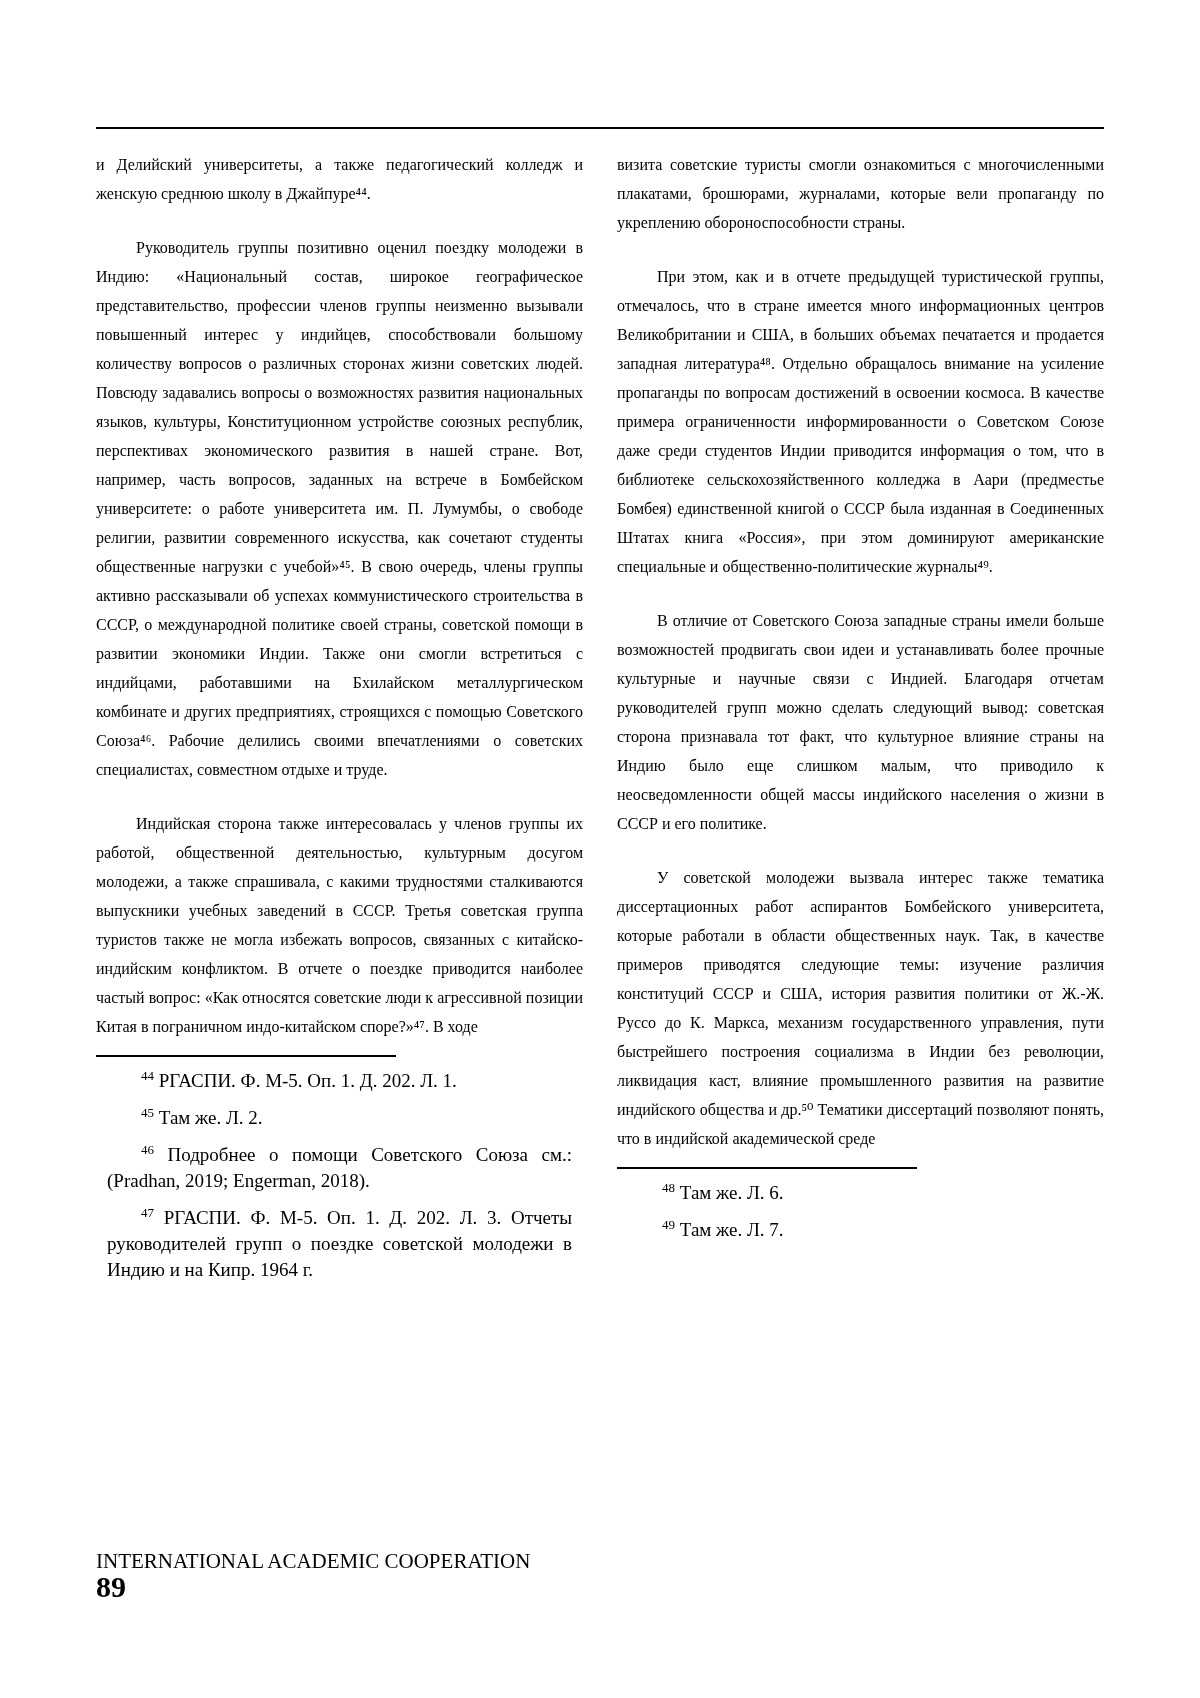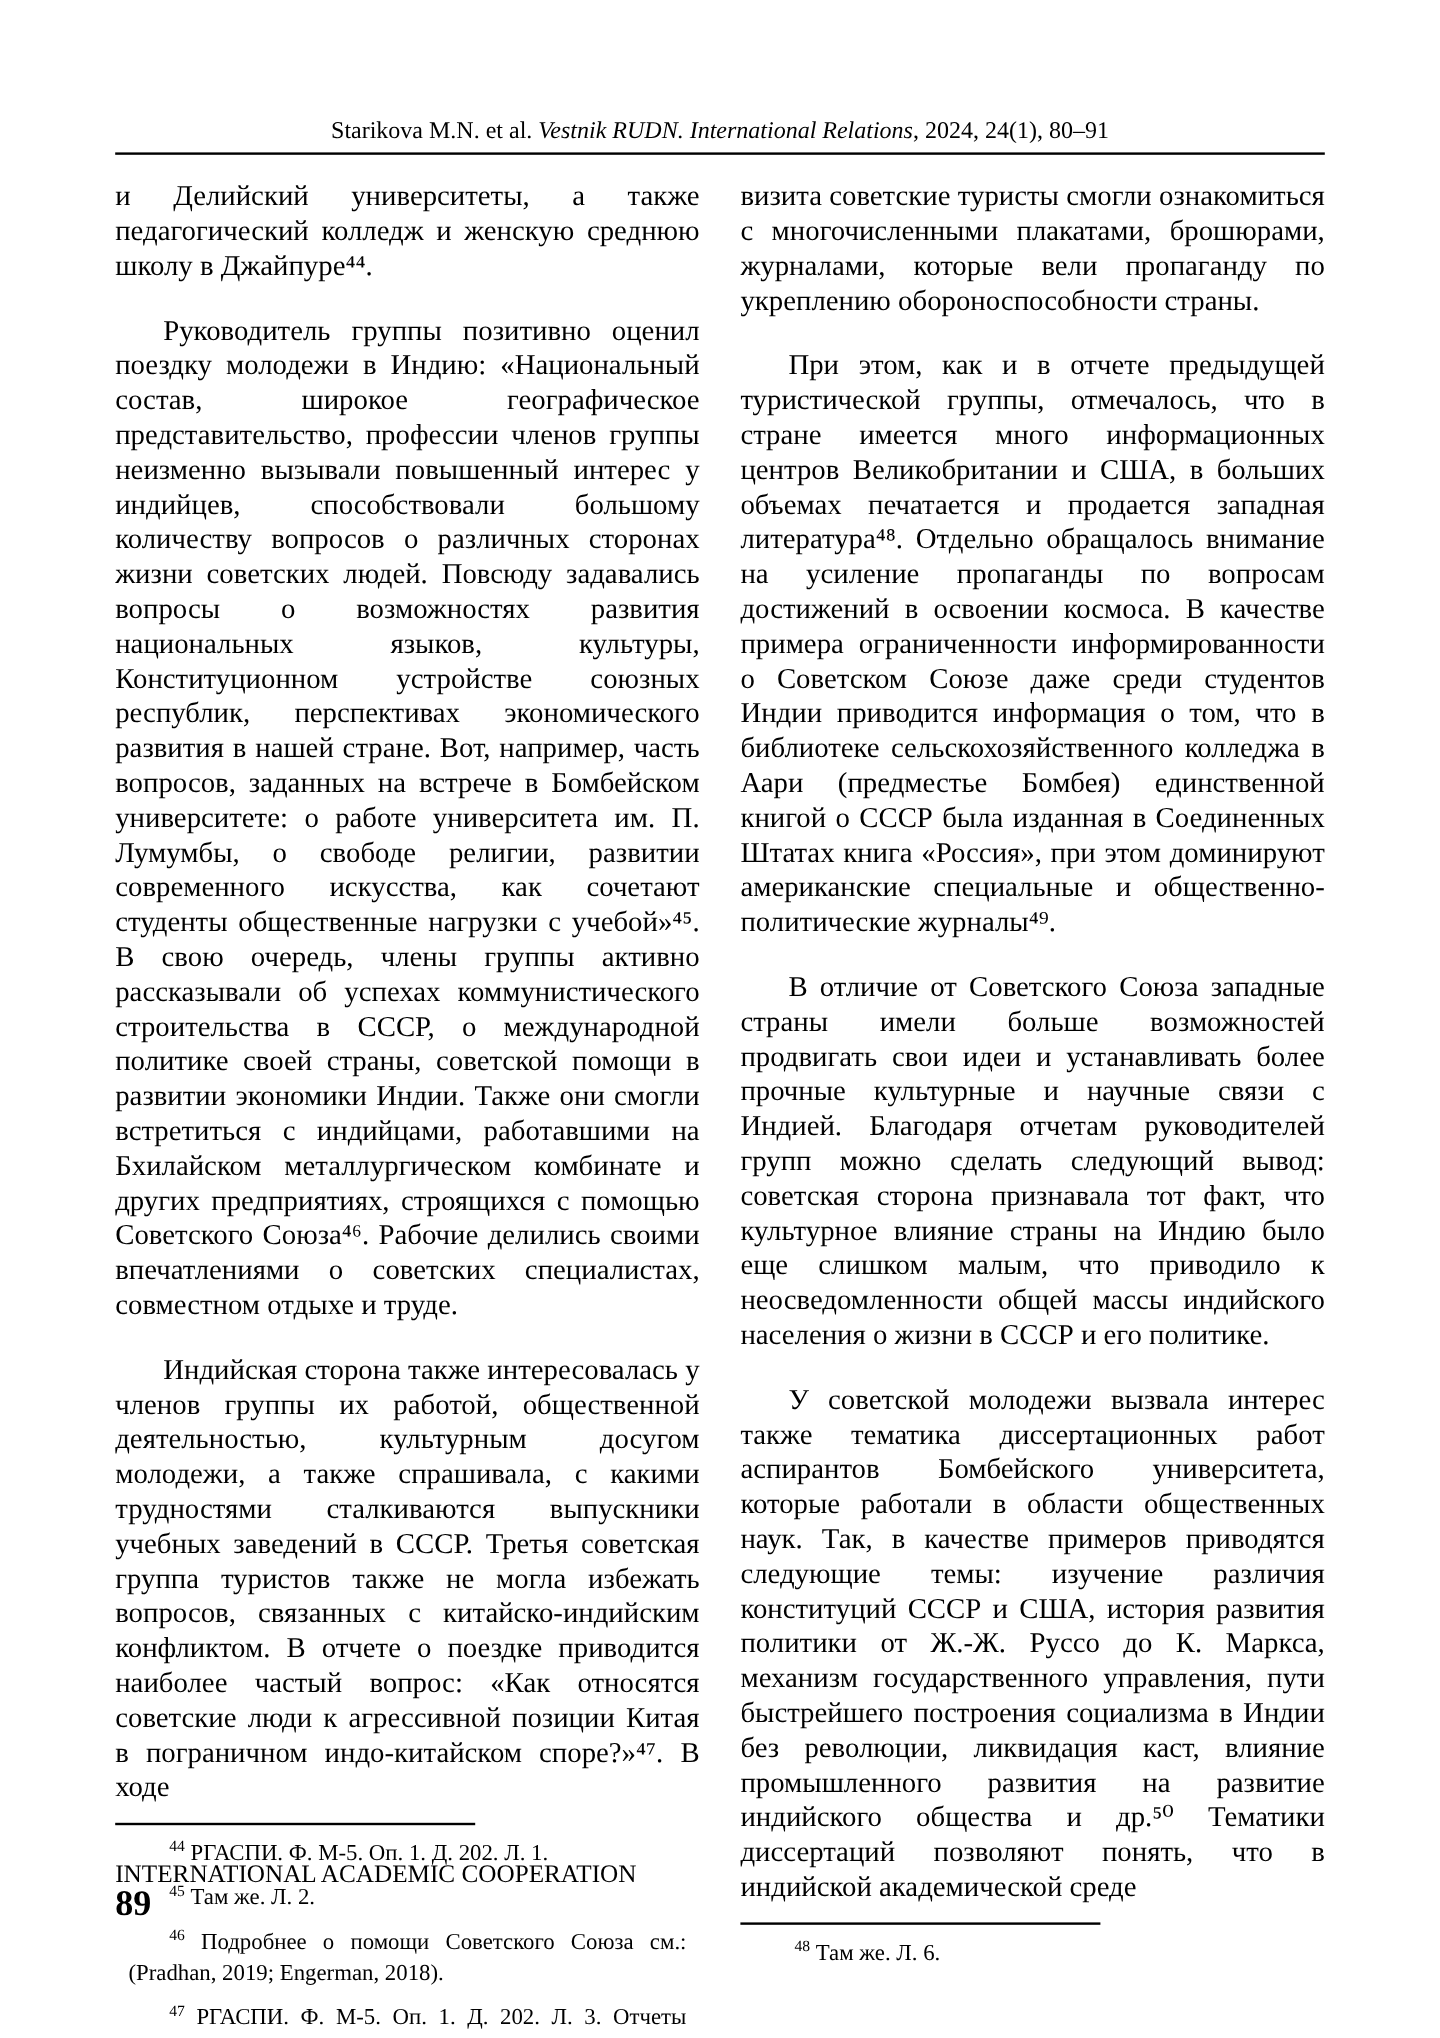--- a/index.html
+++ b/index.html
@@ -28,21 +28,21 @@
   }
   .columns {
     position: absolute;
     top: 150px; left: 96px; width: 1008px;
     display: flex;
     gap: 34px;
   }
   .col { width: 487px; }
   p.body {
     margin: 0;
-    font-size: 24px;
+    font-size: 16px;
     line-height: 29px;
     text-align: justify;
     hyphens: auto;
   }
   p.body.indent { text-indent: 40px; margin-top: 25px; }
   .fn-rule {
     width: 300px; height: 2px;
     background: #000000;
     margin: 14px 0 10px 0;
   }
@@ -65,24 +65,20 @@
     line-height: 26px;
     flex-direction: column;
   }
   .footer .page-num { font-size: 30px; font-weight: bold; }
 </style>
 </head>
 <body>
 
 <div class="page">
 
-  <div class="running-head">
-    <span>Starikova M.N. et al.</span>
-    <span class="journal">Vestnik RUDN. International Relations</span><span>, 2024, 24(1), 80–91</span>
-  </div>
 
   <div class="head-rule"></div>
 
   <div class="columns">
 
     <div class="col">
       <p class="body">и Делийский университеты, а также педагогический колледж и женскую среднюю школу в Джайпуре⁴⁴.</p>
       <p class="body indent">Руководитель группы позитивно оценил поездку молодежи в Индию: «Национальный состав, широкое географическое представительство, профессии членов группы неизменно вызывали повышенный интерес у индийцев, способствовали большому количеству вопросов о различных сторонах жизни советских людей. Повсюду задавались вопросы о возможностях развития национальных языков, культуры, Конституционном устройстве союзных республик, перспективах экономического развития в нашей стране. Вот, например, часть вопросов, заданных на встрече в Бомбейском университете: о работе университета им. П. Лумумбы, о свободе религии, развитии современного искусства, как сочетают студенты общественные нагрузки с учебой»⁴⁵. В свою очередь, члены группы активно рассказывали об успехах коммунистического строительства в СССР, о международной политике своей страны, советской помощи в развитии экономики Индии. Также они смогли встретиться с индийцами, работавшими на Бхилайском металлургическом комбинате и других предприятиях, строящихся с помощью Советского Союза⁴⁶. Рабочие делились своими впечатлениями о советских специалистах, совместном отдыхе и труде.</p>
       <p class="body indent">Индийская сторона также интересовалась у членов группы их работой, общественной деятельностью, культурным досугом молодежи, а также спрашивала, с какими трудностями сталкиваются выпускники учебных заведений в СССР. Третья советская группа туристов также не могла избежать вопросов, связанных с китайско-индийским конфликтом. В отчете о поездке приводится наиболее частый вопрос: «Как относятся советские люди к агрессивной позиции Китая в пограничном индо-китайском споре?»⁴⁷. В ходе</p>
 
@@ -94,20 +90,21 @@
     </div>
 
     <div class="col">
       <p class="body">визита советские туристы смогли ознакомиться с многочисленными плакатами, брошюрами, журналами, которые вели пропаганду по укреплению обороноспособности страны.</p>
       <p class="body indent">При этом, как и в отчете предыдущей туристической группы, отмечалось, что в стране имеется много информационных центров Великобритании и США, в больших объемах печатается и продается западная литература⁴⁸. Отдельно обращалось внимание на усиление пропаганды по вопросам достижений в освоении космоса. В качестве примера ограниченности информированности о Советском Союзе даже среди студентов Индии приводится информация о том, что в библиотеке сельскохозяйственного колледжа в Аари (предместье Бомбея) единственной книгой о СССР была изданная в Соединенных Штатах книга «Россия», при этом доминируют американские специальные и общественно-политические журналы⁴⁹.</p>
       <p class="body indent">В отличие от Советского Союза западные страны имели больше возможностей продвигать свои идеи и устанавливать более прочные культурные и научные связи с Индией. Благодаря отчетам руководителей групп можно сделать следующий вывод: советская сторона признавала тот факт, что культурное влияние страны на Индию было еще слишком малым, что приводило к неосведомленности общей массы индийского населения о жизни в СССР и его политике.</p>
       <p class="body indent">У советской молодежи вызвала интерес также тематика диссертационных работ аспирантов Бомбейского университета, которые работали в области общественных наук. Так, в качестве примеров приводятся следующие темы: изучение различия конституций СССР и США, история развития политики от Ж.-Ж. Руссо до К. Маркса, механизм государственного управления, пути быстрейшего построения социализма в Индии без революции, ликвидация каст, влияние промышленного развития на развитие индийского общества и др.⁵⁰ Тематики диссертаций позволяют понять, что в индийской академической среде</p>
 
       <div class="fn-rule"></div>
       <p class="footnote"><sup>48</sup> <span>Там же. Л. 6.</span></p>
+      <p class="footnote"><sup>49</sup> <span>Там же. Л. 7.</span></p>
     </div>
 
   </div>
 
   <div class="footer">
     <span>INTERNATIONAL ACADEMIC COOPERATION</span>
     <span class="page-num">89</span>
   </div>
 
 </div>

